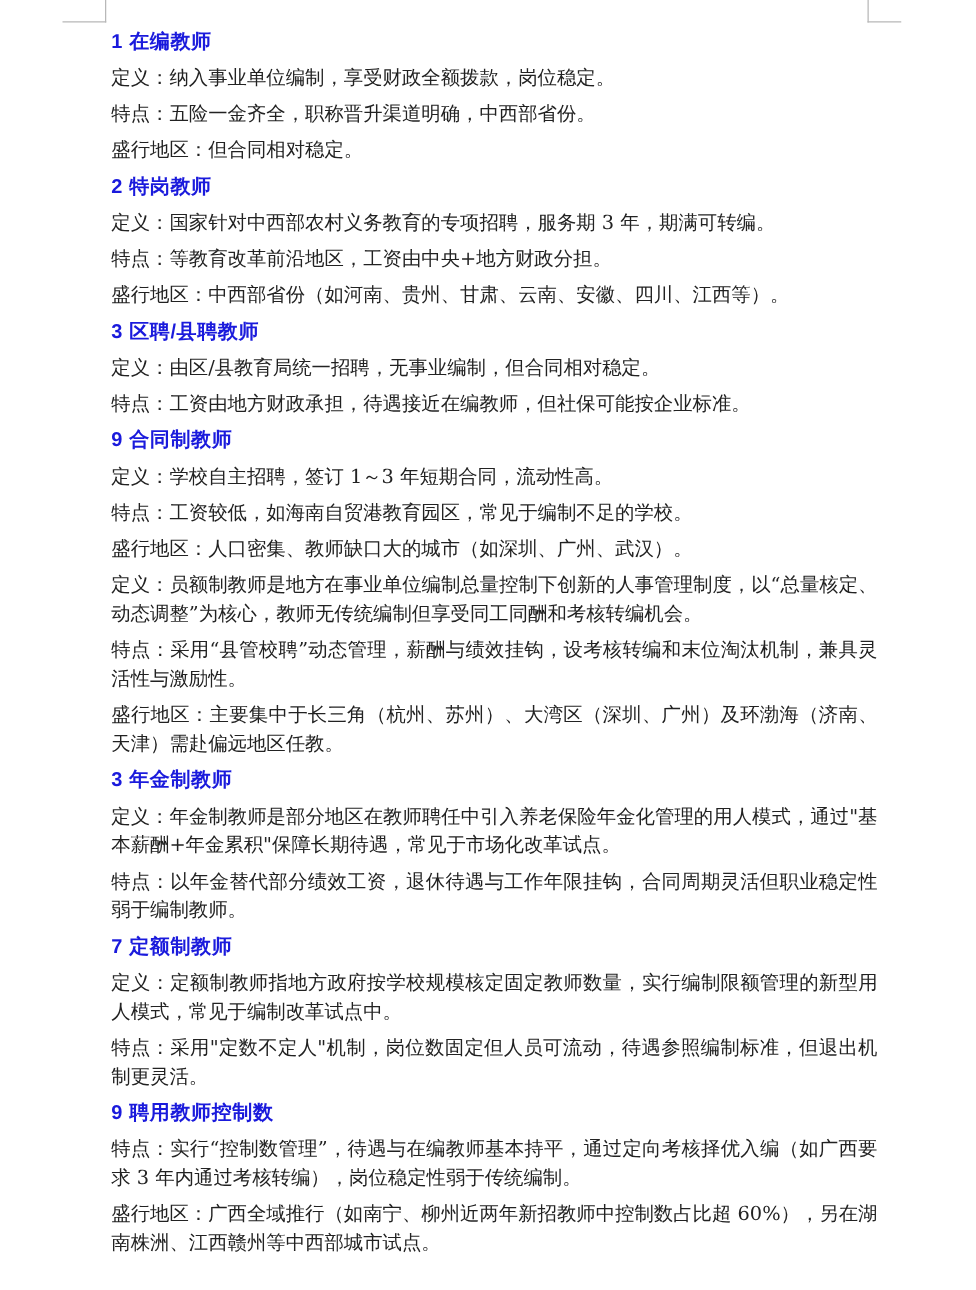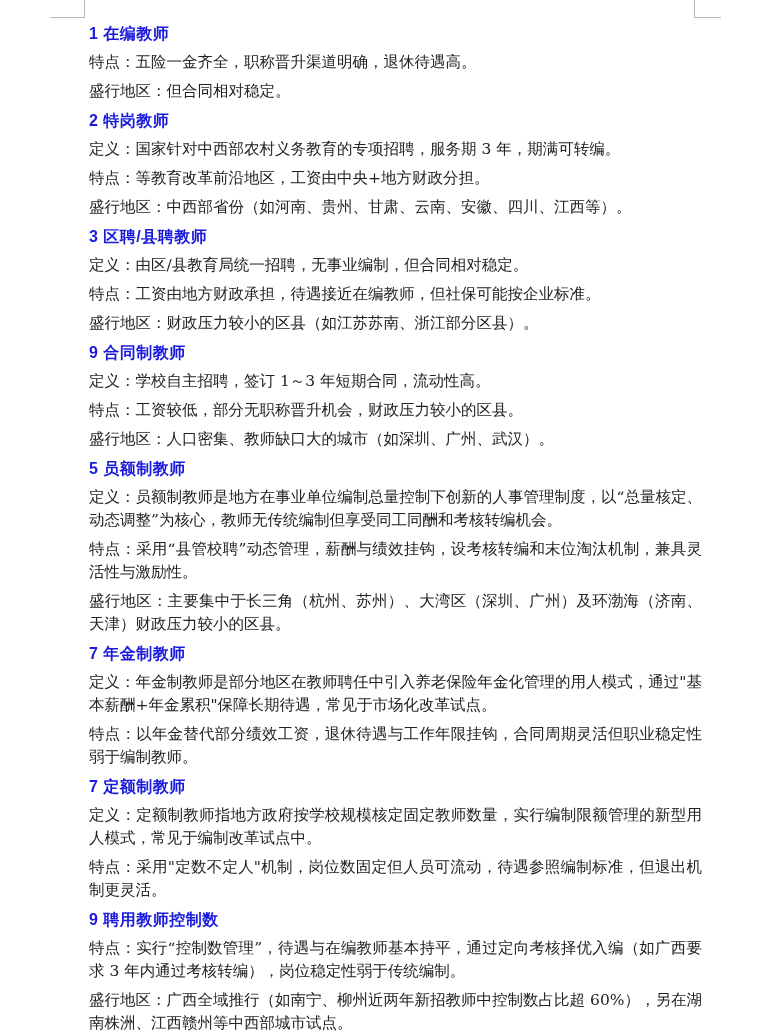--- a/index.html
+++ b/index.html
@@ -16,49 +16,48 @@
 </head>
 <body>
 
 <div class="page">
   <div class="corner corner-left"></div>
   <div class="corner corner-right"></div>
 
   <div class="content">
     <div>
       <p class="line heading">1 在编教师</p>
-      <p class="line">特点：五险一金齐全，职称晋升渠道明确，退休待遇高。</p>
+      <p class="line">定义：纳入事业单位编制，享受财政全额拨款，岗位稳定。</p>
+      <p class="line">特点：五险一金齐全，职称晋升渠道明确，中西部省份。</p>
       <p class="line">盛行地区：但合同相对稳定。</p>
     </div>
     <div>
       <p class="line heading">2 特岗教师</p>
       <p class="line">定义：国家针对中西部农村义务教育的专项招聘，服务期 3 年，期满可转编。</p>
       <p class="line">特点：等教育改革前沿地区，工资由中央+地方财政分担。</p>
       <p class="line">盛行地区：中西部省份（如河南、贵州、甘肃、云南、安徽、四川、江西等）。</p>
     </div>
     <div>
       <p class="line heading">3 区聘/县聘教师</p>
       <p class="line">定义：由区/县教育局统一招聘，无事业编制，但合同相对稳定。</p>
       <p class="line">特点：工资由地方财政承担，待遇接近在编教师，但社保可能按企业标准。</p>
-      <p class="line">盛行地区：财政压力较小的区县（如江苏苏南、浙江部分区县）。</p>
     </div>
     <div>
       <p class="line heading">9 合同制教师</p>
       <p class="line">定义：学校自主招聘，签订 1～3 年短期合同，流动性高。</p>
-      <p class="line">特点：工资较低，部分无职称晋升机会，财政压力较小的区县。</p>
+      <p class="line">特点：工资较低，如海南自贸港教育园区，常见于编制不足的学校。</p>
       <p class="line">盛行地区：人口密集、教师缺口大的城市（如深圳、广州、武汉）。</p>
     </div>
     <div>
-      <p class="line heading">5 员额制教师</p>
       <p class="line">定义：员额制教师是地方在事业单位编制总量控制下创新的人事管理制度，以“总量核定、动态调整”为核心，教师无传统编制但享受同工同酬和考核转编机会。</p>
       <p class="line">特点：采用“县管校聘”动态管理，薪酬与绩效挂钩，设考核转编和末位淘汰机制，兼具灵活性与激励性。</p>
-      <p class="line">盛行地区：主要集中于长三角（杭州、苏州）、大湾区（深圳、广州）及环渤海（济南、天津）财政压力较小的区县。</p>
+      <p class="line">盛行地区：主要集中于长三角（杭州、苏州）、大湾区（深圳、广州）及环渤海（济南、天津）需赴偏远地区任教。</p>
     </div>
     <div>
-      <p class="line heading">7 年金制教师</p>
+      <p class="line heading">3 年金制教师</p>
       <p class="line">定义：年金制教师是部分地区在教师聘任中引入养老保险年金化管理的用人模式，通过"基本薪酬+年金累积"保障长期待遇，常见于市场化改革试点。</p>
       <p class="line">特点：以年金替代部分绩效工资，退休待遇与工作年限挂钩，合同周期灵活但职业稳定性弱于编制教师。</p>
     </div>
     <div>
       <p class="line heading">7 定额制教师</p>
       <p class="line">定义：定额制教师指地方政府按学校规模核定固定教师数量，实行编制限额管理的新型用人模式，常见于编制改革试点中。</p>
       <p class="line">特点：采用"定数不定人"机制，岗位数固定但人员可流动，待遇参照编制标准，但退出机制更灵活。</p>
     </div>
     <div>
       <p class="line heading">9 聘用教师控制数</p>

